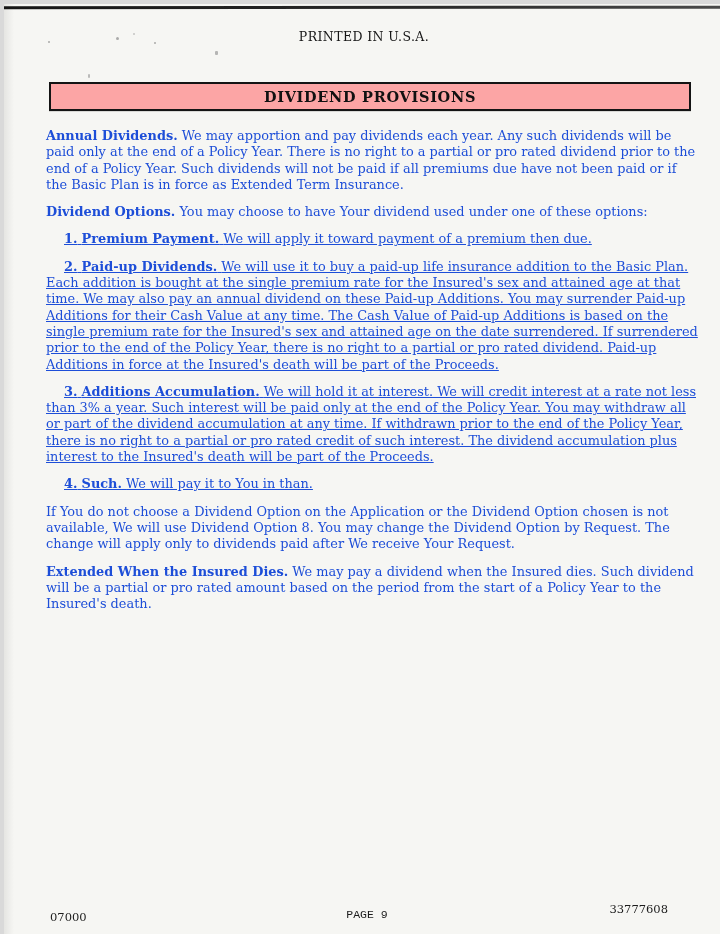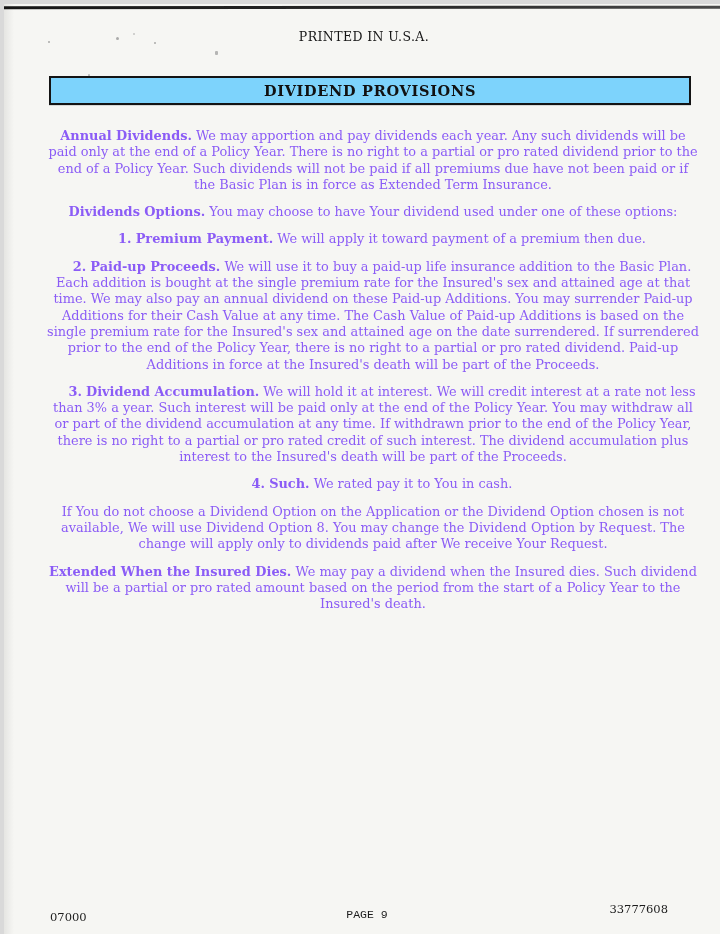--- a/index.html
+++ b/index.html
@@ -39,35 +39,35 @@
   .s4{left:150px;top:38px;width:2px;height:2px;}
   .s5{left:211px;top:47px;width:3px;height:4px;border-radius:1px;opacity:0.6;}
   .s6{left:84px;top:70px;width:2px;height:4px;border-radius:1px;opacity:0.55;}
 
   .header-text {
     position:absolute; top:25px; left:0; right:0;
     text-align:center;
     font-size:12.5px; letter-spacing:0.4px; color:#161616;
   }
   .title-box {
-    position:absolute; left:45px; top:72px; width:638px; height:25px;
+    position:absolute; left:45px; top:78px; width:638px; height:25px;
     border:2.5px solid #141414;
-    background:#7dd3fc;
+    background:#fca5a5;
     display:flex; align-items:center; justify-content:center;
     box-shadow:0 1px 0 rgba(0,0,0,0.12);
   }
   .title-box .title {
     font-weight:bold; font-size:14.5px; letter-spacing:0.7px; color:#111;
   }
   .doc-body {
     position:absolute; left:42px; top:124px; width:654px;
-    font-size:12.9px; line-height:16.3px; color:#8b5cf6;text-align:center;
+    font-size:12.9px; line-height:16.3px; color:#1d4ed8;
   }
   .para { margin:0 0 11px 0; }
-  .para.indent { text-indent:18px; }
+  .para.indent { text-indent:18px;text-decoration:underline; }
   .num { font-weight:bold; }
   .num:empty { display:none; }
   .lead { font-weight:bold; }
   .lead:empty { display:none; }
   .footer {
     position:absolute; left:0; right:0; bottom:0; height:40px;
     font-size:11.5px; color:#1c1c1c;
   }
   .footer .f-left   { position:absolute; left:46px;  bottom:14px; }
   .footer .f-center { position:absolute; left:6px; right:0; bottom:17px; text-align:center;font-family:Liberation Mono, monospace; }
@@ -95,46 +95,46 @@
   <div class="doc-body">
 
     <p class="para">
       
       <span class="lead">Annual Dividends.</span>
       <span class="txt">We may apportion and pay dividends each year. Any such dividends will be paid only at the end of a Policy Year. There is no right to a partial or pro rated dividend prior to the end of a Policy Year. Such dividends will not be paid if all premiums due have not been paid or if the Basic Plan is in force as Extended Term Insurance.</span>
     </p>
 
     <p class="para">
       
-      <span class="lead">Dividends Options.</span>
+      <span class="lead">Dividend Options.</span>
       <span class="txt">You may choose to have Your dividend used under one of these options:</span>
     </p>
 
     <p class="para indent">
       <span class="num">1.</span>
       <span class="lead">Premium Payment.</span>
       <span class="txt">We will apply it toward payment of a premium then due.</span>
     </p>
 
     <p class="para indent">
       <span class="num">2.</span>
-      <span class="lead">Paid-up Proceeds.</span>
+      <span class="lead">Paid-up Dividends.</span>
       <span class="txt">We will use it to buy a paid-up life insurance addition to the Basic Plan. Each addition is bought at the single premium rate for the Insured's sex and attained age at that time. We may also pay an annual dividend on these Paid-up Additions. You may surrender Paid-up Additions for their Cash Value at any time. The Cash Value of Paid-up Additions is based on the single premium rate for the Insured's sex and attained age on the date surrendered. If surrendered prior to the end of the Policy Year, there is no right to a partial or pro rated dividend. Paid-up Additions in force at the Insured's death will be part of the Proceeds.</span>
     </p>
 
     <p class="para indent">
       <span class="num">3.</span>
-      <span class="lead">Dividend Accumulation.</span>
+      <span class="lead">Additions Accumulation.</span>
       <span class="txt">We will hold it at interest. We will credit interest at a rate not less than 3% a year. Such interest will be paid only at the end of the Policy Year. You may withdraw all or part of the dividend accumulation at any time. If withdrawn prior to the end of the Policy Year, there is no right to a partial or pro rated credit of such interest. The dividend accumulation plus interest to the Insured's death will be part of the Proceeds.</span>
     </p>
 
     <p class="para indent">
       <span class="num">4.</span>
       <span class="lead">Such.</span>
-      <span class="txt">We rated pay it to You in cash.</span>
+      <span class="txt">We will pay it to You in than.</span>
     </p>
 
     <p class="para">
       
       
       <span class="txt">If You do not choose a Dividend Option on the Application or the Dividend Option chosen is not available, We will use Dividend Option 8. You may change the Dividend Option by Request. The change will apply only to dividends paid after We receive Your Request.</span>
     </p>
 
     <p class="para">
       

